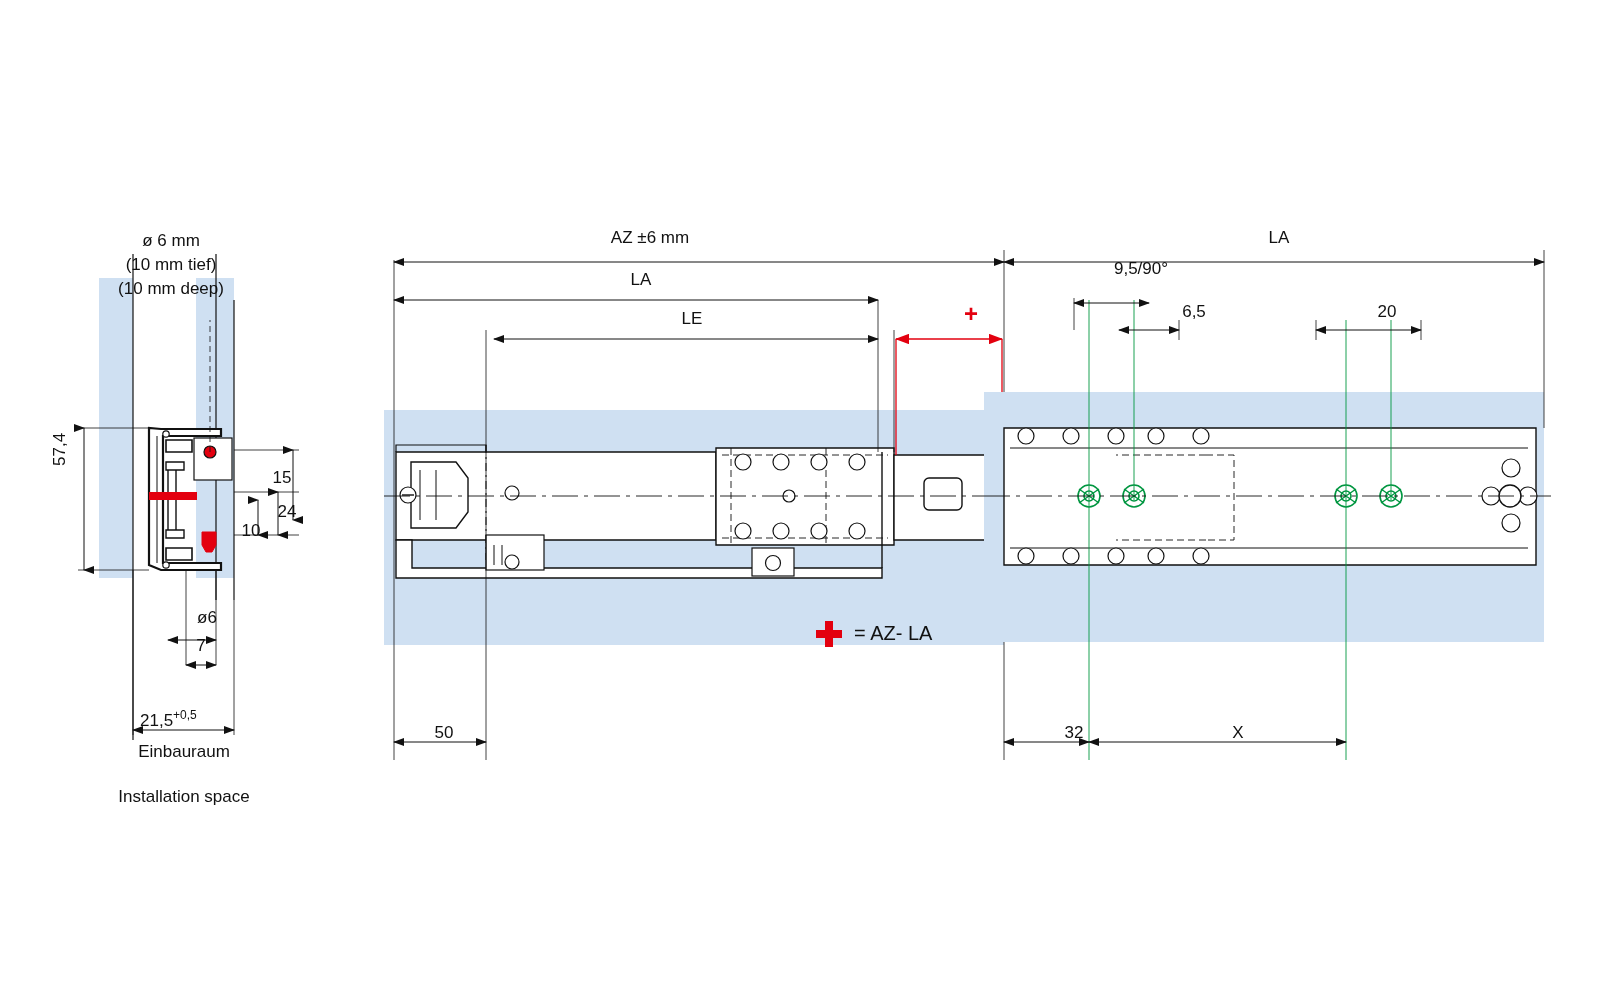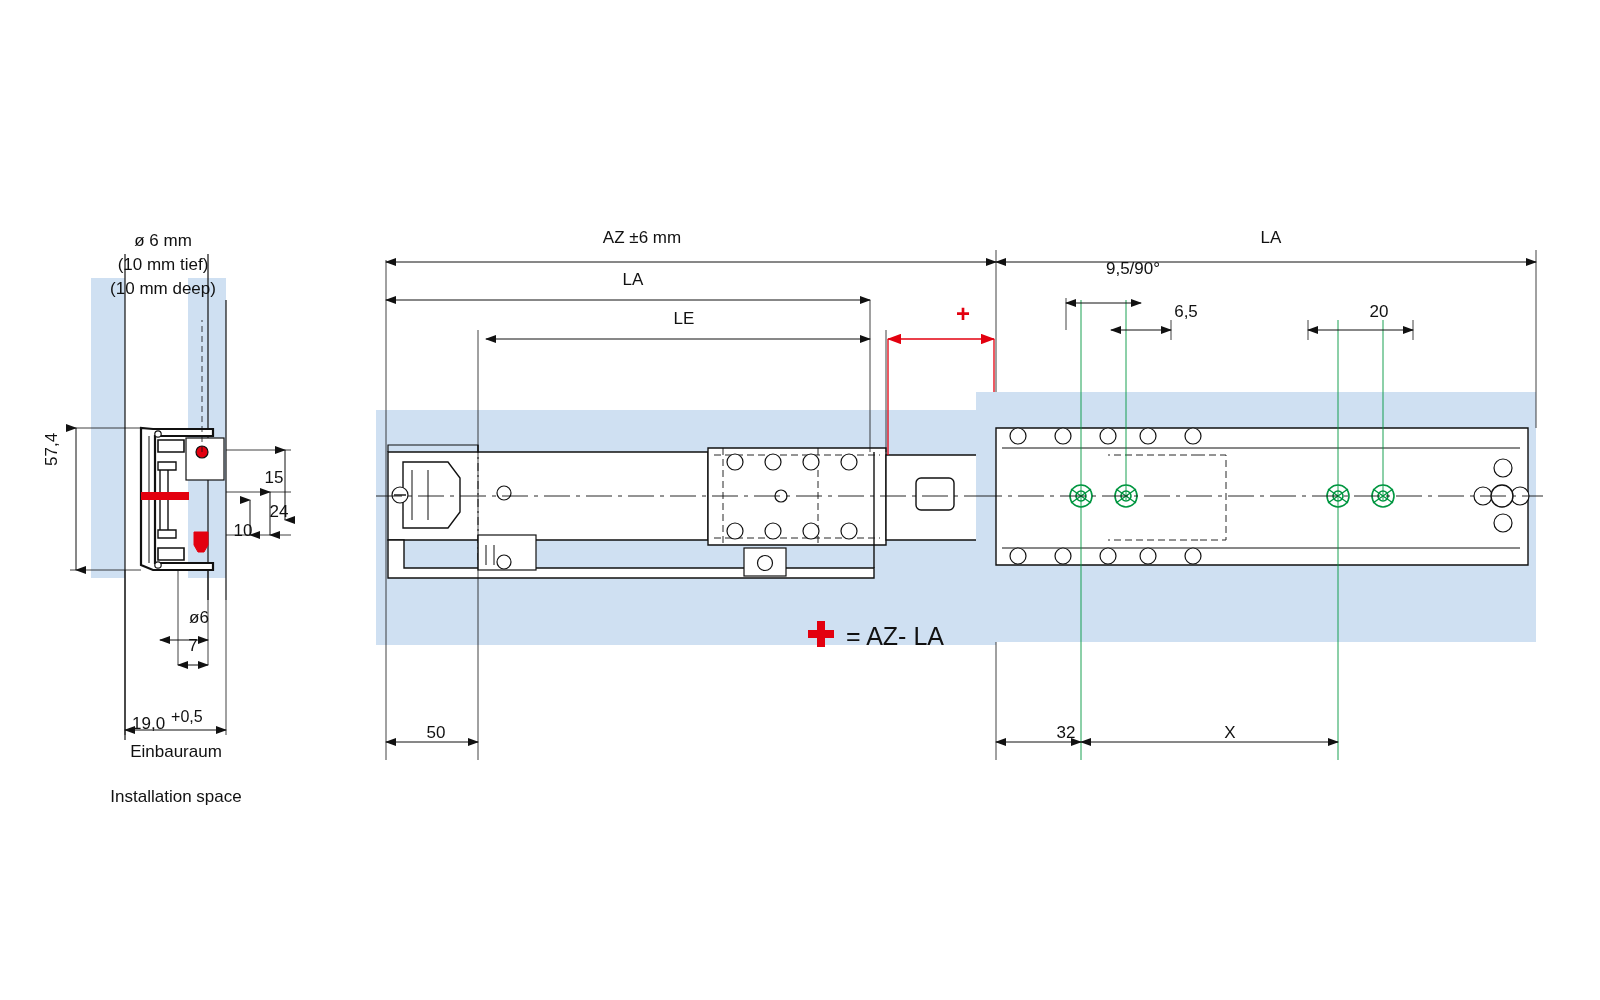--- a/index.html
+++ b/index.html
@@ -1,22 +1,22 @@
 <!DOCTYPE html>
 <html><head>
 <meta charset="utf-8">
 <style>
   html,body{margin:0;padding:0;background:#ffffff;}
   body{width:1600px;height:1000px;position:relative;font-family:"Liberation Sans",sans-serif;color:#1a1a1a;overflow:hidden;}
-  .stage{position:absolute;left:8px;top:0;width:1400px;height:1000px;}
+  .stage{position:absolute;left:16px;top:0;width:1400px;height:1000px;}
   svg{display:block;}
   .lbl{position:absolute;font-size:17px;color:#111;white-space:nowrap;}
   .lbl.c{transform:translateX(-50%);}
   .lbl.red{color:#e3000f;}
-  .sup{font-size:16px;vertical-align:super;margin-left:6px;}
+  .sup{font-size:12px;vertical-align:super;}
 </style>
 </head>
 <body>
 
 <div class="stage">
 
 <svg width="1600" height="1000" viewBox="0 0 1600 1000">
   <defs>
     <marker id="arrL" markerWidth="12" markerHeight="8" refX="1" refY="4" orient="auto">
       <path d="M11,0 L0,4 L11,8 Z" fill="#111"></path>
@@ -221,30 +221,30 @@
 <div class="lbl c" style="left:155px;top:279px;">(10 mm deep)</div>
 
 <div class="lbl" style="left:34px;top:466px;transform:rotate(-90deg);transform-origin:left top;">57,4</div>
 
 <div class="lbl c" style="left:266px;top:468px;">15</div>
 <div class="lbl c" style="left:271px;top:502px;">24</div>
 <div class="lbl c" style="left:235px;top:505px;margin-top:16px;">10</div>
 
 <div class="lbl c" style="left:191px;top:608px;">ø6</div>
 <div class="lbl c" style="left:185px;top:636px;">7</div>
-<div class="lbl" style="left:124px;top:708px;"><span>19,0</span><span class="sup">+0,5</span></div>
+<div class="lbl" style="left:124px;top:708px;"><span>21,5</span><span class="sup">+0,5</span></div>
 
 <div class="lbl c" style="left:168px;top:742px;">Einbauraum</div>
 <div class="lbl c" style="left:168px;top:766px;margin-top:21px;">Installation space</div>
 
 <div class="lbl c" style="left:634px;top:228px;">AZ ±6 mm</div>
 <div class="lbl c" style="left:625px;top:270px;">LA</div>
 <div class="lbl c" style="left:676px;top:309px;">LE</div>
 <div class="lbl c red" style="left:955px;top:300px;font-size:24px;font-weight:bold;">+</div>
-<div class="lbl" style="left:838px;top:622px;font-size:25px;">= AZ- LA</div>
+<div class="lbl" style="left:838px;top:622px;font-size:20px;">= AZ- LA</div>
 <div class="lbl c" style="left:428px;top:723px;">50</div>
 
 <div class="lbl c" style="left:1263px;top:228px;">LA</div>
 <div class="lbl c" style="left:1125px;top:259px;">9,5/90°</div>
 <div class="lbl c" style="left:1178px;top:302px;">6,5</div>
 <div class="lbl c" style="left:1371px;top:302px;">20</div>
 <div class="lbl c" style="left:1058px;top:723px;">32</div>
 <div class="lbl c" style="left:1222px;top:723px;">X</div>
 
 </div>

